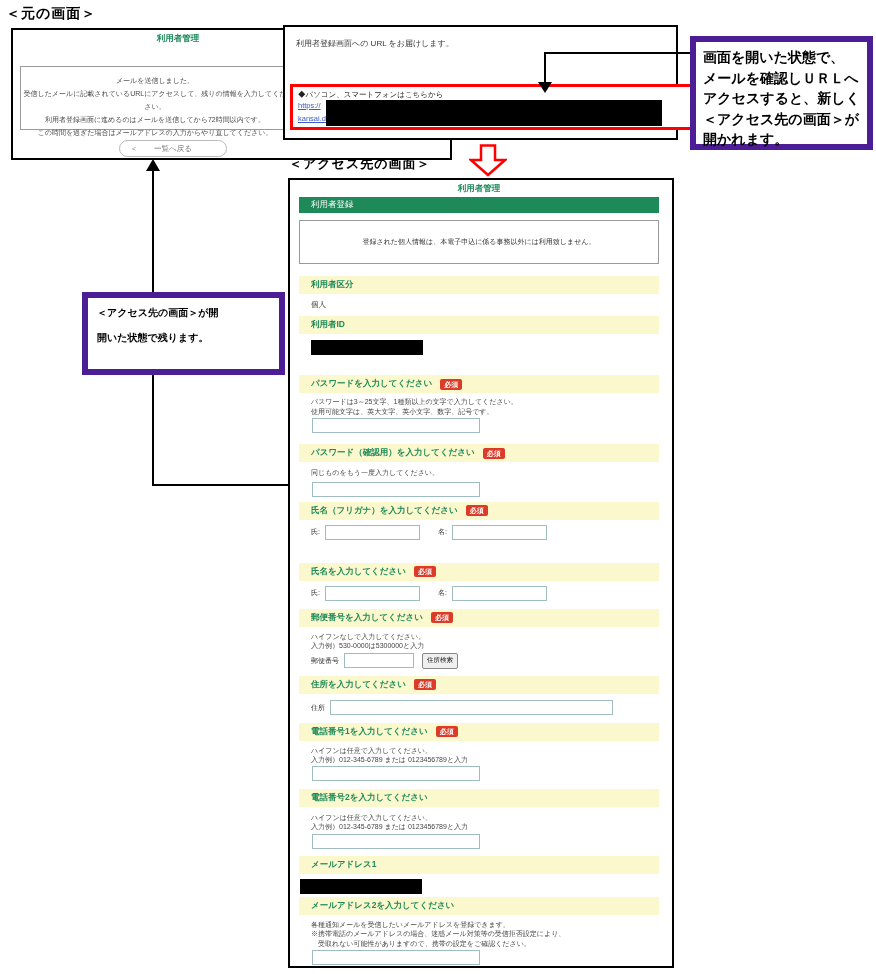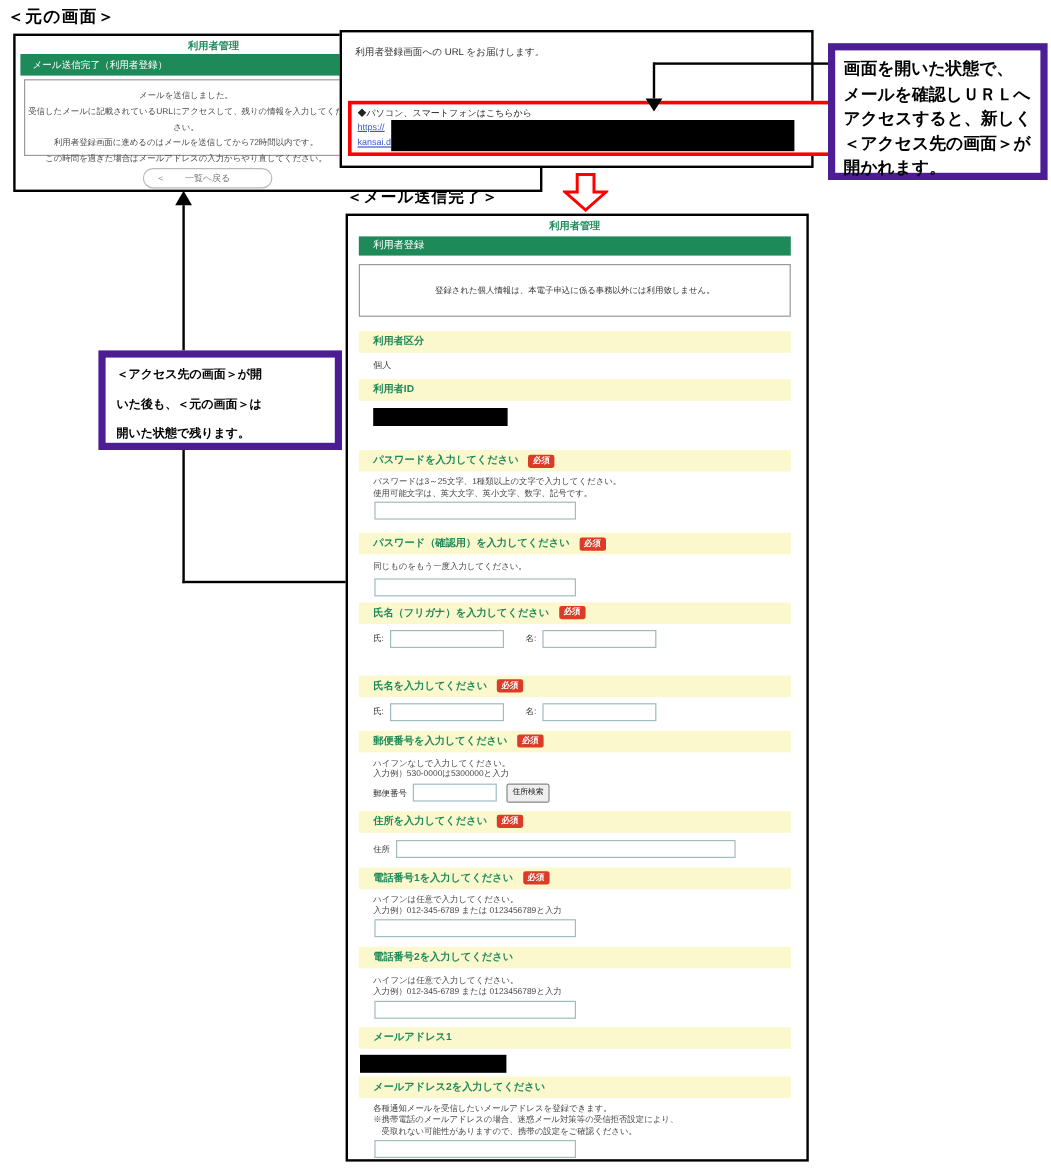--- a/index.html
+++ b/index.html
@@ -106,23 +106,20 @@
 <div class="canvas">
 
   <div class="screen-label" id="lbl-original">＜元の画面＞</div>
 
   <div class="conn a2-v"></div>
   <div class="conn a2-h"></div>
   <div class="a2-head"></div>
 
   <div class="window win-original">
     <div class="w1-title">利用者管理</div>
-    <div class="green-bar w1-bar">
-      <span>メール送信完了（利用者登録）</span>
-    </div>
     <div class="msg-box">
       <div class="msg-inner">
         <div>メールを送信しました。</div>
         <div>受信したメールに記載されているURLにアクセスして、残りの情報を入力してください。</div>
         <div>利用者登録画面に進めるのはメールを送信してから72時間以内です。</div>
         <div>この時間を過ぎた場合はメールアドレスの入力からやり直してください。</div>
       </div>
     </div>
     <button class="back-btn">
       <span class="back-chev">＜</span>
@@ -149,21 +146,21 @@
     <div>メールを確認しＵＲＬへ</div>
     <div>アクセスすると、新しく</div>
     <div>＜アクセス先の画面＞が</div>
     <div>開かれます。</div>
   </div>
 
   <svg class="red-arrow" width="38" height="33" viewBox="0 0 38 33">
     <polygon points="12,1.5 26,1.5 26,16 36,16 19,31 2,16 12,16" fill="#ffffff" stroke="#ff0000" stroke-width="2.5" stroke-linejoin="miter"></polygon>
   </svg>
 
-  <div class="screen-label" id="lbl-access">＜メール送信完了＞</div>
+  <div class="screen-label" id="lbl-access">＜アクセス先の画面＞</div>
 
   <div class="window win-access">
     <div class="acc-title green">利用者管理</div>
     <div class="green-bar acc-bar">
       <span>利用者登録</span>
     </div>
     <div class="privacy-box">
       <span>登録された個人情報は、本電子申込に係る事務以外には利用致しません。</span>
     </div>
 
@@ -278,17 +275,16 @@
     <div class="submit-wrap">
       <button class="submit-btn">
         <span>確認へ進む</span>
         <span class="submit-chev">＞</span>
       </button>
     </div>
   </div>
 
   <div class="callout callout-left">
     <div>＜アクセス先の画面＞が開</div>
-    <div>いた後も、＜元の画面＞は</div>
     <div>開いた状態で残ります。</div>
   </div>
 
 </div>
 
 </body></html>

